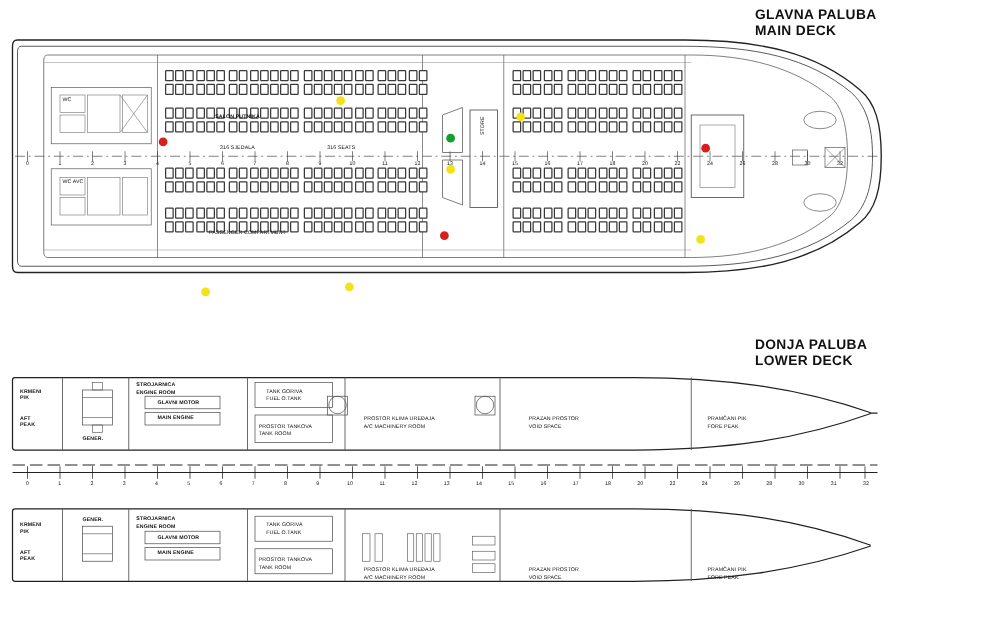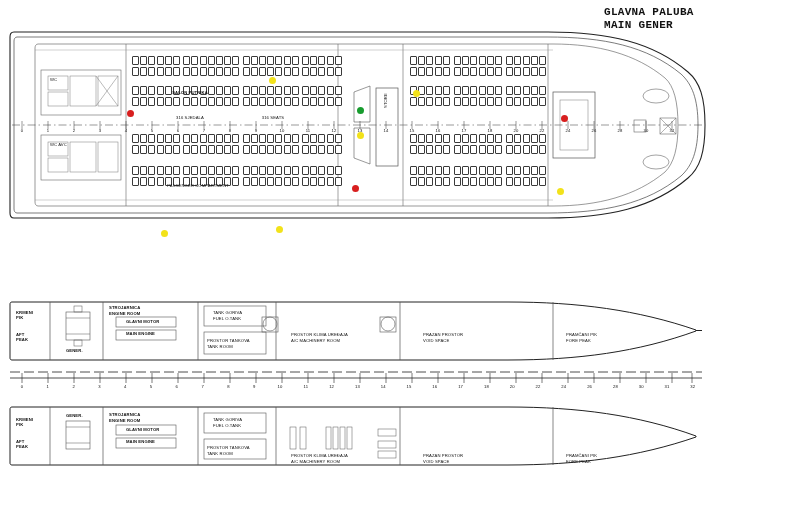--- a/index.html
+++ b/index.html
@@ -4,21 +4,21 @@
 <style>
   html,body{margin:0;padding:0;}
   body{
     width:800px;height:506px;background:#ffffff;position:relative;overflow:hidden;
     font-family:"Liberation Sans", sans-serif;color:#111;
   }
   .stage{position:absolute;left:0;top:0;width:800px;height:506px;}
 
   
   .heading{position:absolute;font-weight:bold;font-size:11px;letter-spacing:.3px;line-height:13px;color:#111;}
-  #main-deck-heading{left:604px;top:6px;font-family:Liberation Mono, monospace;}
+  #main-deck-heading{left:604px;top:6px;}
   #lower-deck-heading{left:604px;top:270px;}
 
   
   .deck{position:absolute;}
   .hull-svg{position:absolute;left:0;top:0;}
 
   
   .lbl{position:absolute;font-size:4.2px;line-height:5px;color:#111;white-space:nowrap;letter-spacing:.1px;}
   .lbl.b{font-weight:bold;}
   .lbl.c{text-align:center;transform:translateX(-50%);}
@@ -35,21 +35,25 @@
   
   #grs-logo{position:absolute;right:8px;bottom:8px;width:108px;height:74px;}
 </style>
 </head>
 <body>
 
 <div class="stage">
 
   <div class="heading" id="main-deck-heading">
     <div>GLAVNA PALUBA</div>
-    <div>MAIN GENER</div>
+    <div>MAIN DECK</div>
+  </div>
+  <div class="heading" id="lower-deck-heading">
+    <div>DONJA PALUBA</div>
+    <div>LOWER DECK</div>
   </div>
 
   <div class="deck" id="main-deck" style="left:8px;top:30px;width:700px;height:190px;">
     <svg class="hull-svg" width="700" height="190" viewBox="0 0 700 190">
 
       <path d="M6,2 L540,2 C600,2 645,12 680,42 C692,52 697,68 697,95 C697,122 692,138 680,148 C645,178 600,188 540,188 L6,188 C3,188 2,186 2,183 L2,7 C2,4 3,2 6,2 Z" fill="none" stroke="#222" stroke-width="1.1"></path>
 
       <path d="M9,7 L539,7 C596,7 639,16 673,44 C684,54 690,69 690,95 C690,121 684,136 673,146 C639,174 596,183 539,183 L9,183 C7,183 6,181 6,179 L6,11 C6,9 7,7 9,7 Z" fill="none" stroke="#444" stroke-width="0.7"></path>
 
       <path d="M30,14 L545,14 C590,14 628,24 657,48 C666,56 670,72 670,95 C670,118 666,133 657,142 C628,166 590,176 545,176 L30,176 C28,176 27,174 27,172 L27,18 C27,16 28,14 30,14 Z" fill="none" stroke="#555" stroke-width="0.6"></path>

